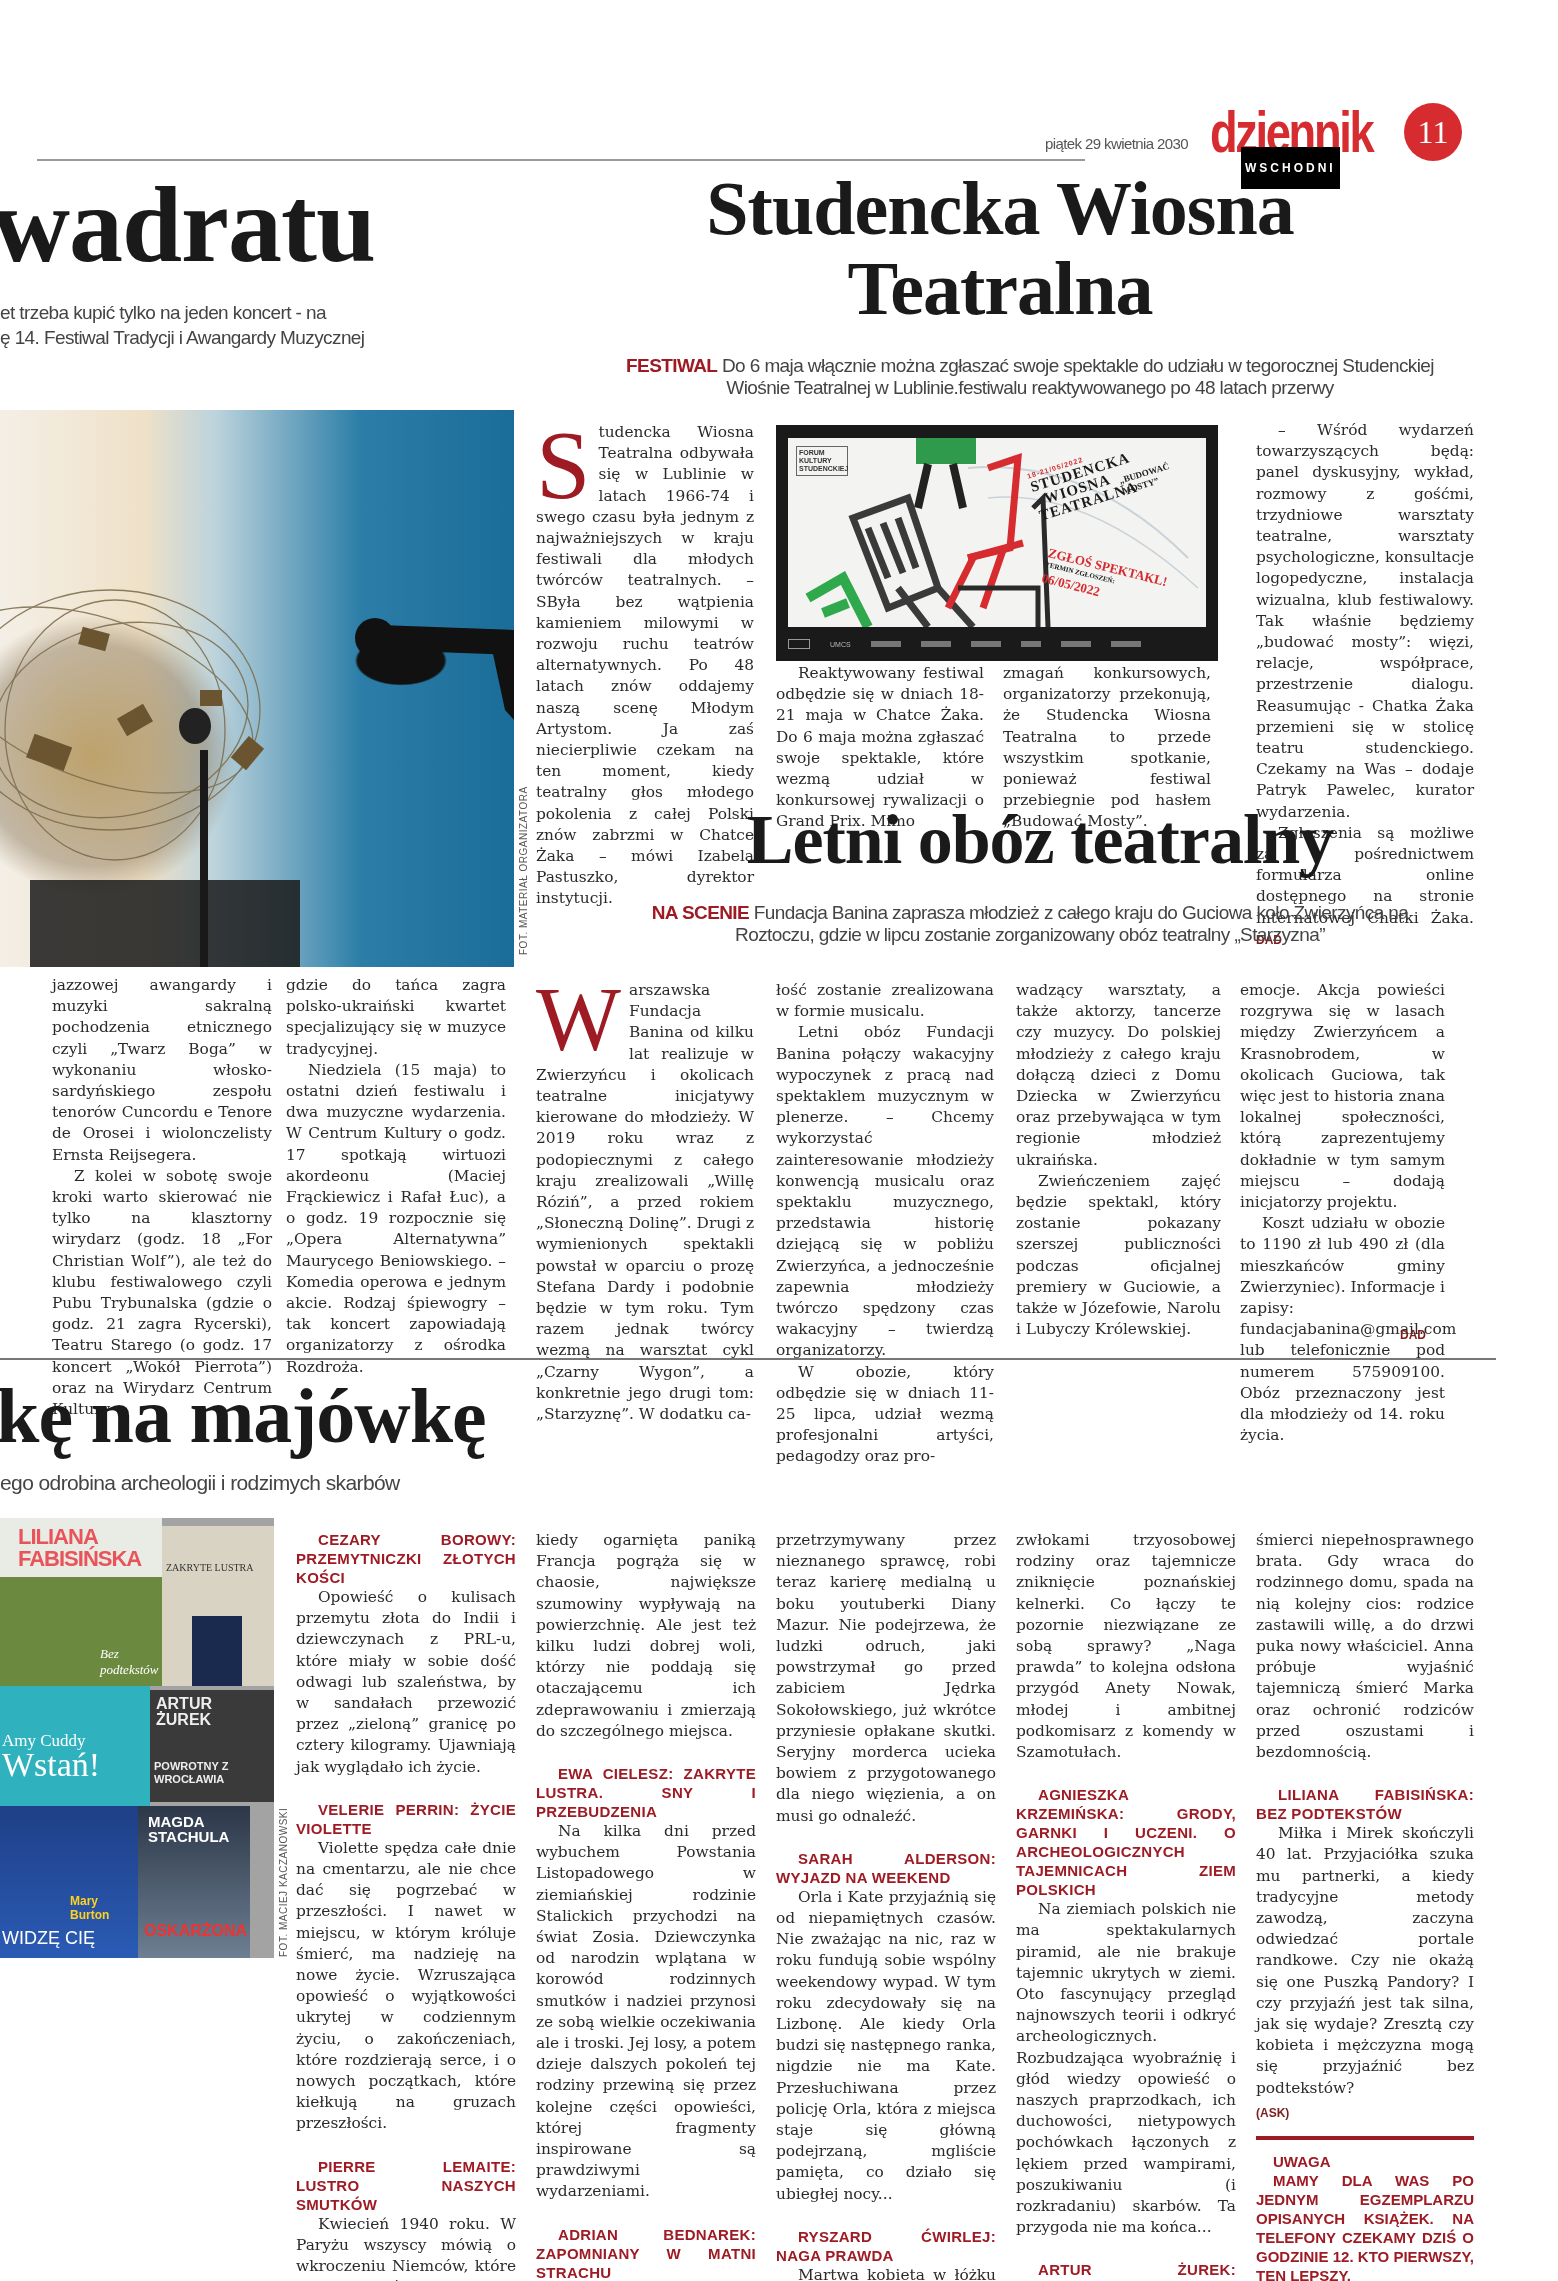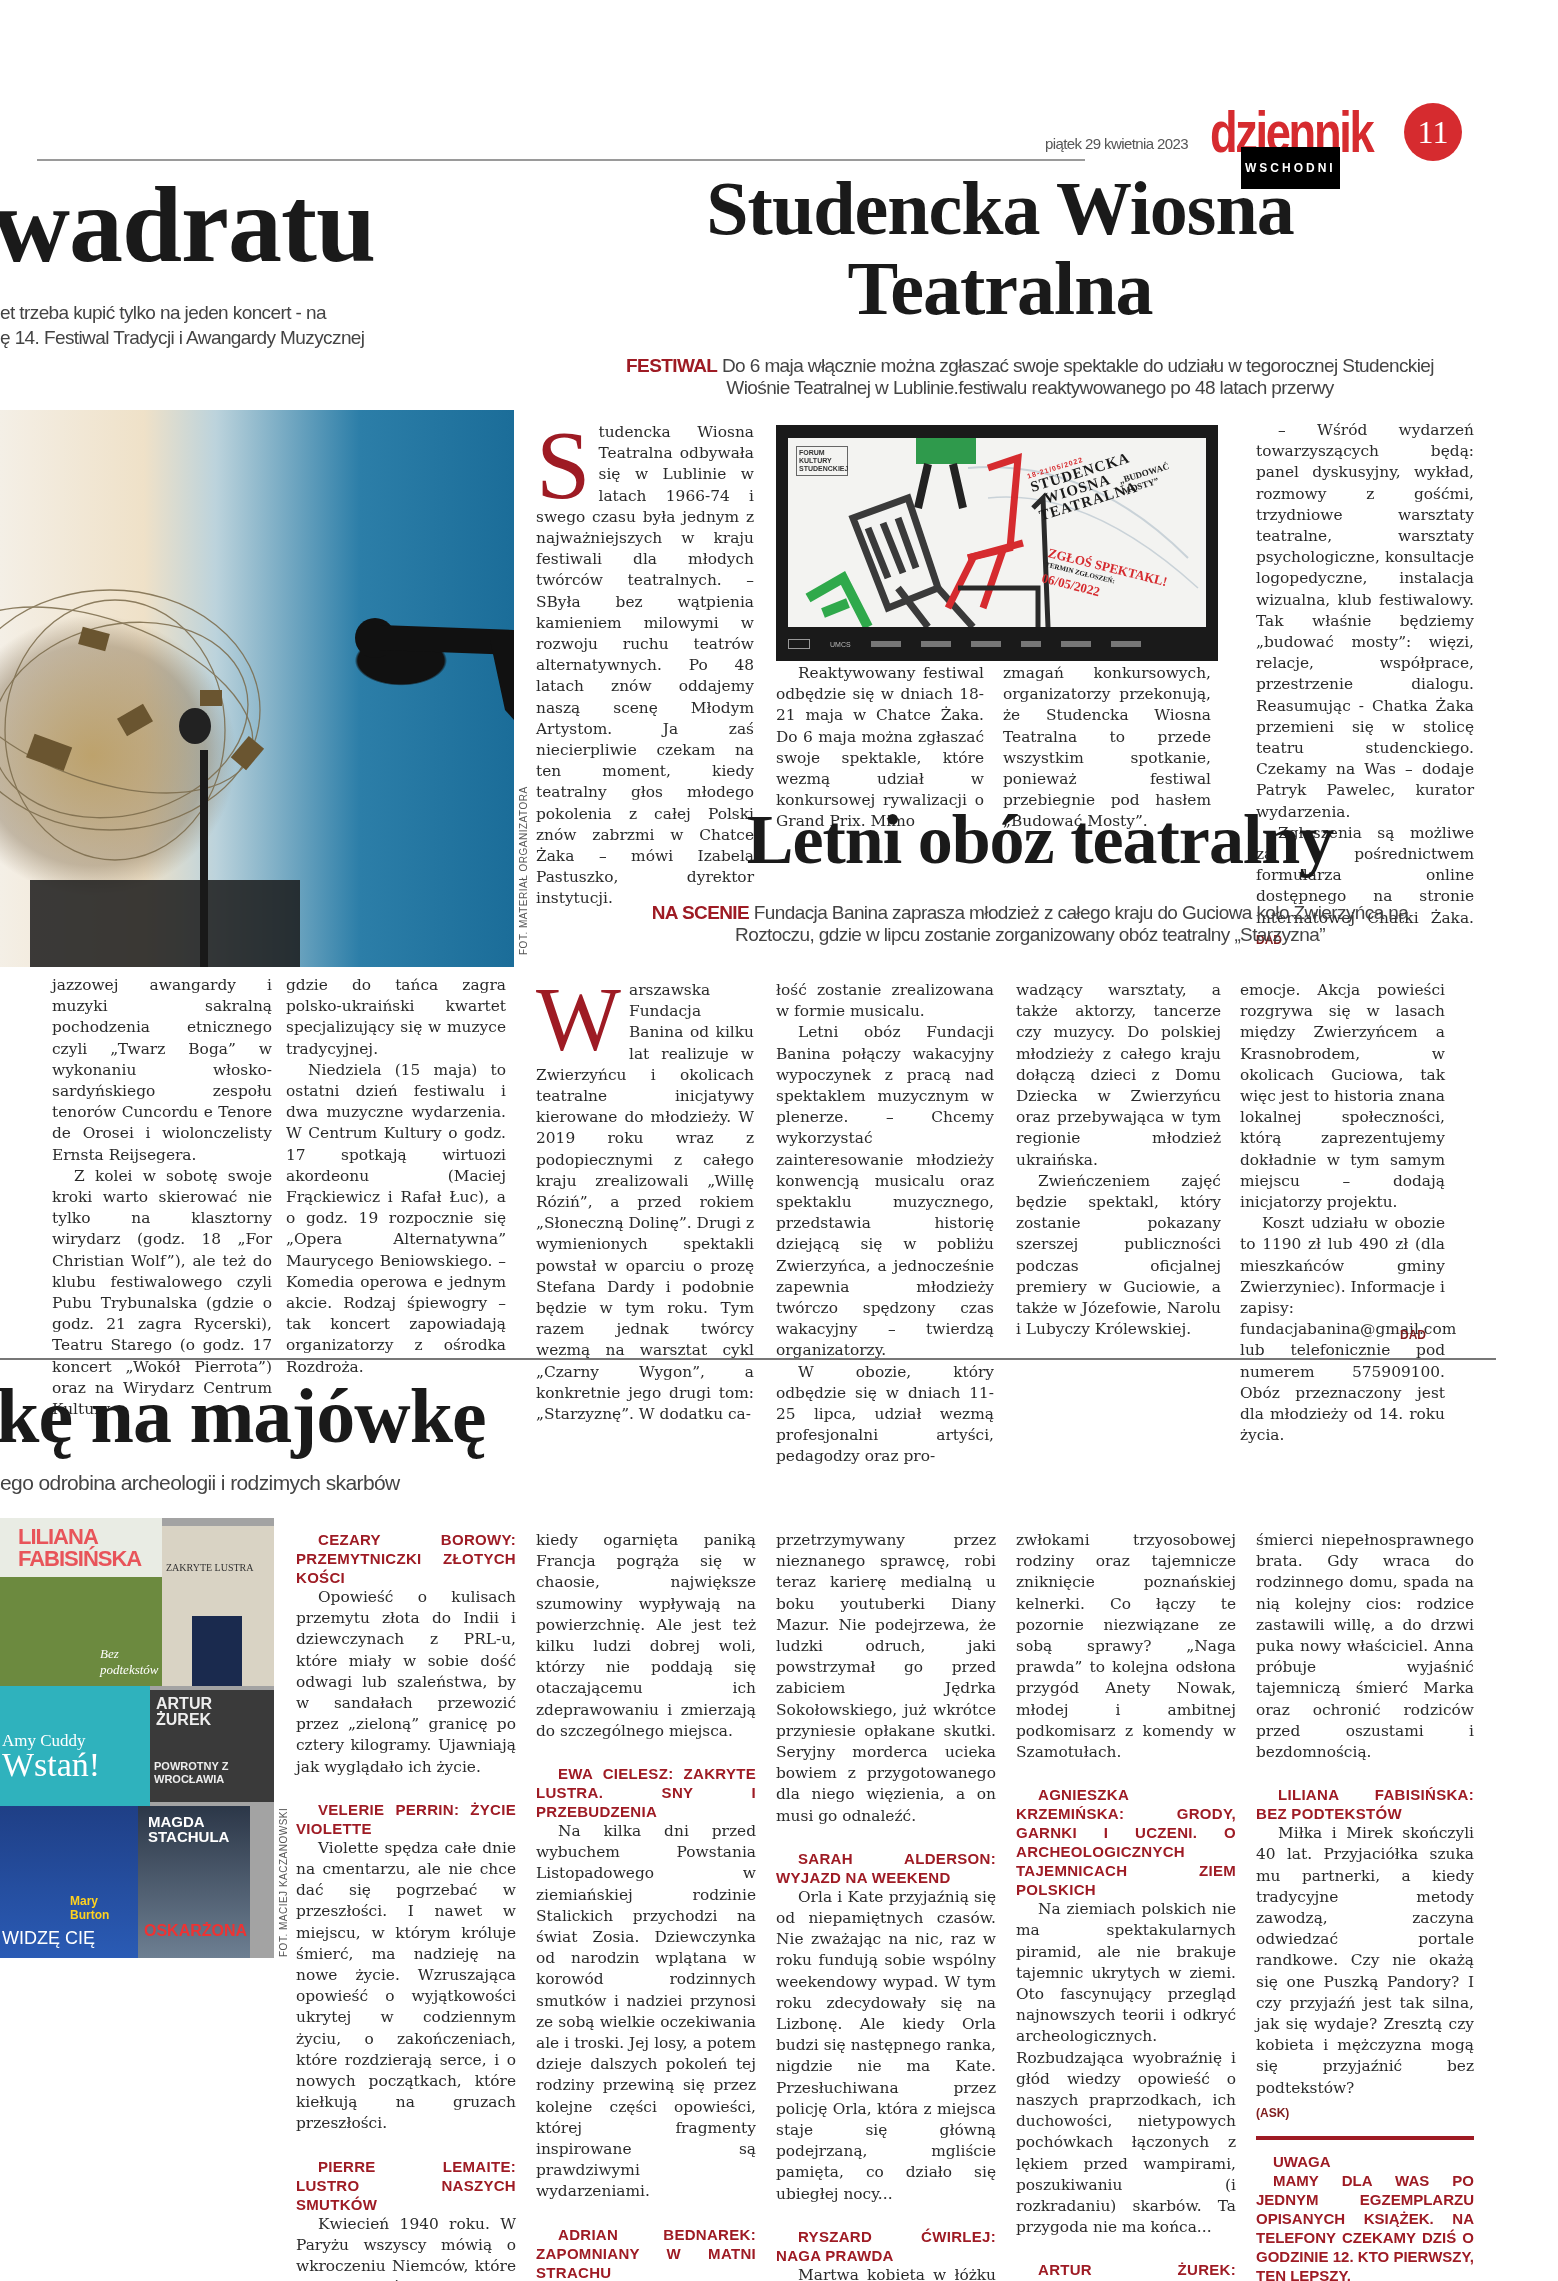--- a/index.html
+++ b/index.html
@@ -28,21 +28,21 @@
   .photo-credit { font-family: "Liberation Sans", sans-serif; font-size: 10px; color: #555; letter-spacing: 0.5px; transform: rotate(-90deg); transform-origin: left top; white-space: nowrap; }
 
   .logo-text { font-family: "Liberation Sans", sans-serif; font-weight: bold; color: #d62b2f; font-size: 58px; letter-spacing: -3px; line-height: 1; transform: scaleX(0.78); transform-origin: left; }
   .logo-sub { background: #000000; color: #fff; font-family: "Liberation Sans", sans-serif; font-size: 12px; font-weight: bold; letter-spacing: 3px; padding: 14px 4px; }
   .pagenum { width: 58px; height: 58px; border-radius: 50%; background: #d62b2f; color: #fff; font-family: "Liberation Serif", serif; font-size: 32px; display: flex; align-items: center; justify-content: center; }
 </style>
 </head>
 <body>
 
 <div class="rule" style="left:37px; top:159px; width:1048px; height:2px; background:#9a9a9a;"></div>
-<div class="abs sans" style="left:1045px; top:135px; font-size:15px; color:#555; letter-spacing:-0.6px;">piątek 29 kwietnia 2023</div>
+<div class="abs sans" style="left:1045px; top:135px; font-size:15px; color:#555; letter-spacing:-0.6px;">piątek 29 kwietnia 2030</div>
 <div class="abs" style="left:1210px; top:103px; width:180px; height:62px;">
   <div class="logo-text">dziennik</div>
   <div class="abs logo-sub" style="left:31px; top:44px;">WSCHODNI</div>
 </div>
 <div class="abs pagenum" style="left:1404px; top:103px;">11</div>
 
 <div class="abs headline" style="left:-8px; top:165px; font-size:108px; line-height:120px;">wadratu</div>
 <div class="abs deck" style="left:0; top:302px;">et trzeba kupić tylko na jeden koncert - na</div>
 <div class="abs deck" style="left:0; top:327px;">ę 14. Festiwal Tradycji i Awangardy Muzycznej</div>
 

